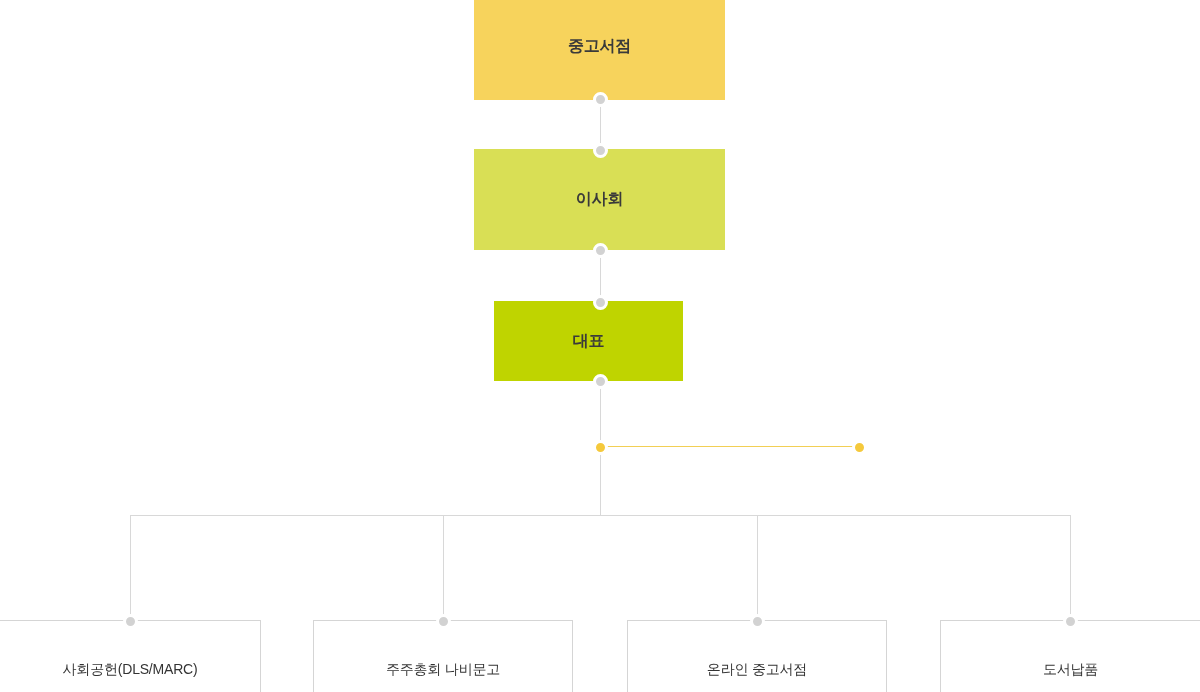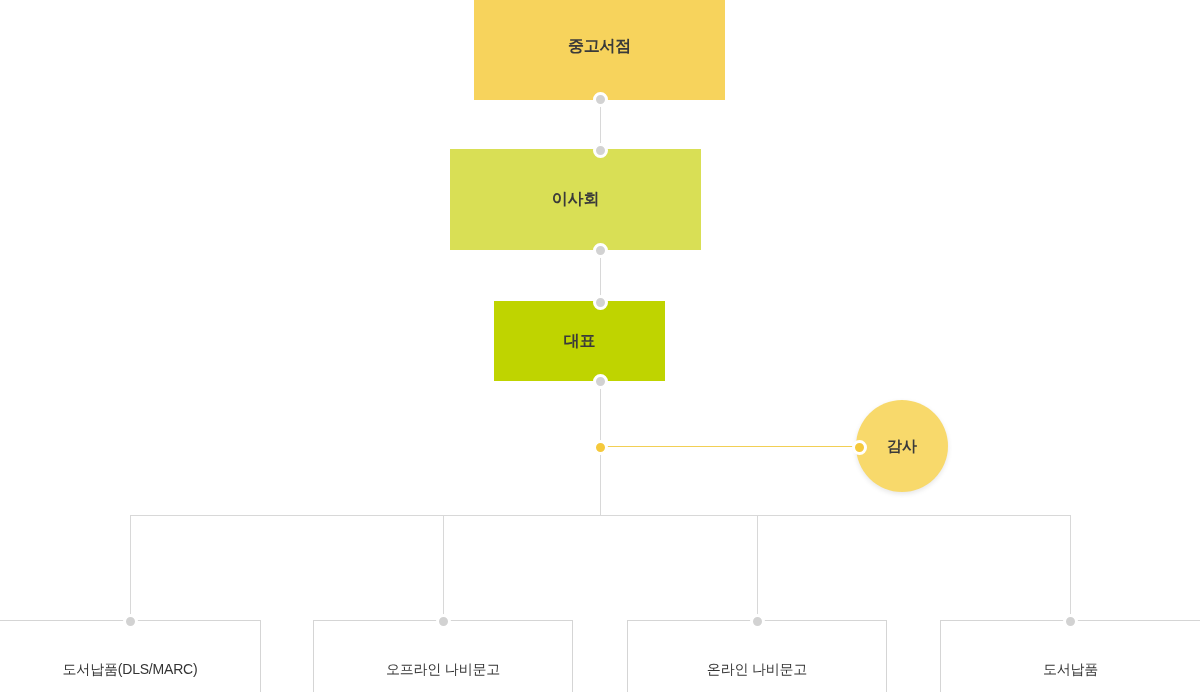--- a/index.html
+++ b/index.html
@@ -41,30 +41,30 @@
     color: #3a3a3a;
   }
   #node-shareholders {
     left: 474px;
     top: -8px;
     width: 251px;
     height: 108px;
     background: #f7d35c;
   }
   #node-board {
-    left: 450px;
+    left: 474px;
     top: 149px;
     width: 251px;
     height: 101px;
     background: #d9df55;
   }
   #node-ceo {
     left: 494px;
     top: 301px;
-    width: 171px;
+    width: 189px;
     height: 80px;
     background: #bfd400;
   }
 
   
   #node-auditor {
     left: 856px;
     top: 400px;
     width: 92px;
     height: 92px;
@@ -183,34 +183,31 @@
   </div>
 
   <div class="node box-top" id="node-board">
     <span>이사회</span>
   </div>
 
   <div class="node box-top" id="node-ceo">
     <span>대표</span>
   </div>
 
-  <div class="node" id="node-auditor">
-    <span>감사</span>
-  </div>
 
   <div class="node box-bottom" id="node-leaf-0">
-    <span>도서납품(DLS/MARC)</span>
+    <span>사회공헌(DLS/MARC)</span>
   </div>
 
   <div class="node box-bottom" id="node-leaf-1">
-    <span>오프라인 나비문고</span>
+    <span>주주총회 나비문고</span>
   </div>
 
   <div class="node box-bottom" id="node-leaf-2">
-    <span>온라인 나비문고</span>
+    <span>온라인 중고서점</span>
   </div>
 
   <div class="node box-bottom" id="node-leaf-3">
     <span>도서납품</span>
   </div>
 
   <div class="dot dot-gray" id="dot-sh-bottom"></div>
   <div class="dot dot-gray" id="dot-board-top"></div>
   <div class="dot dot-gray" id="dot-board-bottom"></div>
   <div class="dot dot-gray" id="dot-ceo-top"></div>

